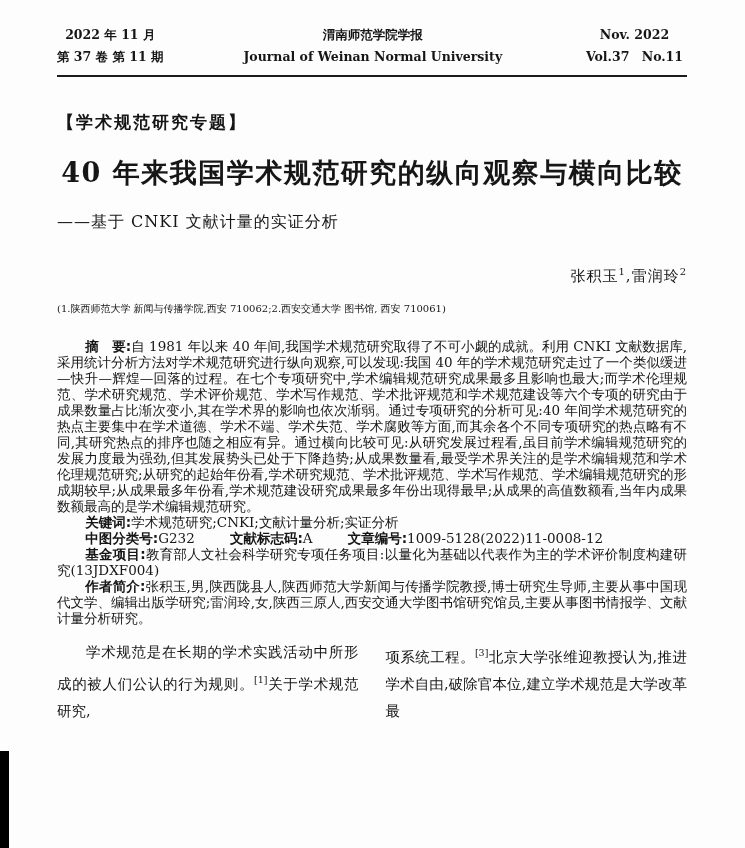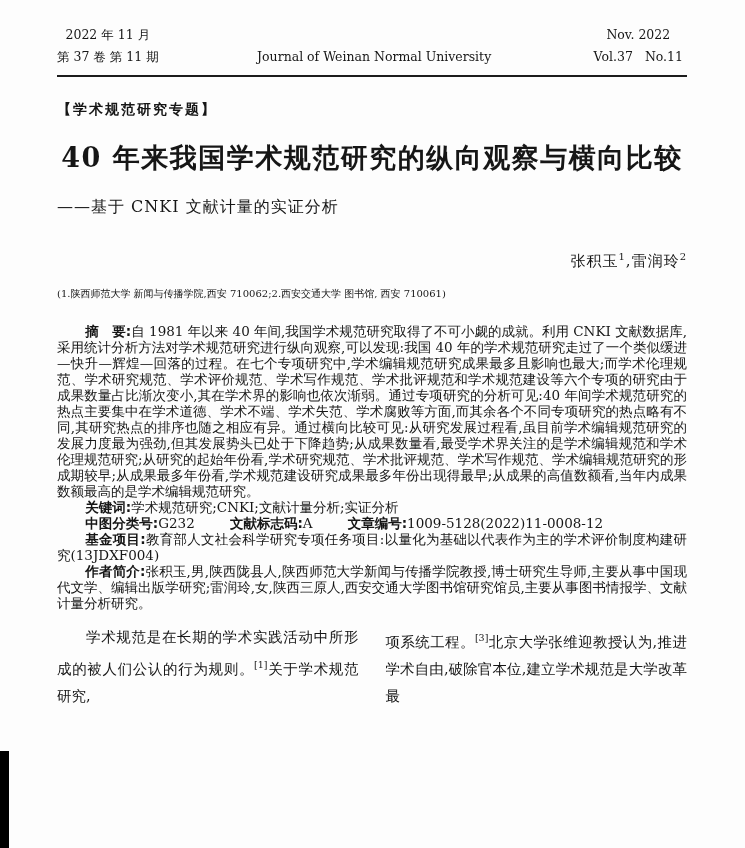--- a/index.html
+++ b/index.html
@@ -9,34 +9,34 @@
     color: #161616;
     font-family: "DejaVu Serif", "Liberation Serif", serif;
     overflow: hidden;
     position: relative;
   }
   .page { padding: 24px 58px 0 57px; }
 
   
   .journal-header {
     display: flex; justify-content: space-between; align-items: flex-end;
-    font-size: 12.5px; line-height: 22px;
+    font-size: 12.5px; line-height: 22px; font-weight: bold;
   }
   .jh-block { text-align: center; white-space: nowrap; }
   .jh-vol-line span { margin: 0 4px; }
   .header-rule {
     border: none; border-top: 2px solid #1c1c1c;
     margin: 7px 0 0 0;
   }
 
   
   .section-label {
-    margin-top: 24px;
+    margin-top: 34px;
     font-family: "DejaVu Sans", "Liberation Sans", sans-serif;
-    font-weight: bold; font-size: 14px; letter-spacing: 2px;
+    font-weight: bold; font-size: 17px; letter-spacing: 2px;
   }
 
   
   .article-title {
     margin-top: 21px; text-align: center;
     font-size: 27px; font-weight: bold; letter-spacing: 1.5px;
     font-family: "DejaVu Serif", "Liberation Serif", serif;
   }
   .article-subtitle {
     margin-top: 21px; text-align: left;
@@ -88,20 +88,21 @@
 <body>
 
 <div class="page">
 
   <div class="journal-header">
     <div class="jh-block">
       <div>2022 年 11 月</div>
       <div>第 37 卷 第 11 期</div>
     </div>
     <div class="jh-block">
+      <div>渭南师范学院学报</div>
       <div>Journal of Weinan Normal University</div>
     </div>
     <div class="jh-block">
       <div>Nov. 2022</div>
       <div class="jh-vol-line">
         <span>Vol.37</span>
         <span>No.11</span>
       </div>
     </div>
   </div>

